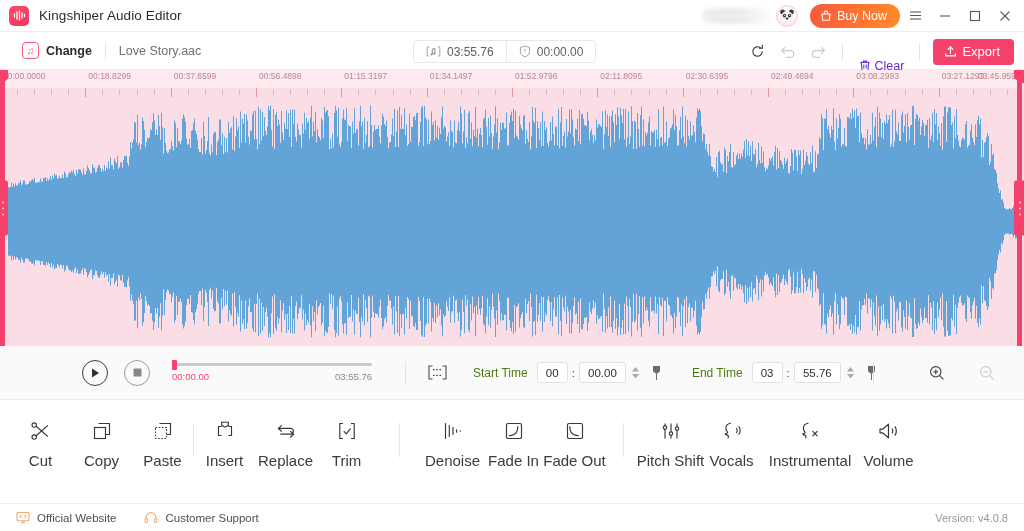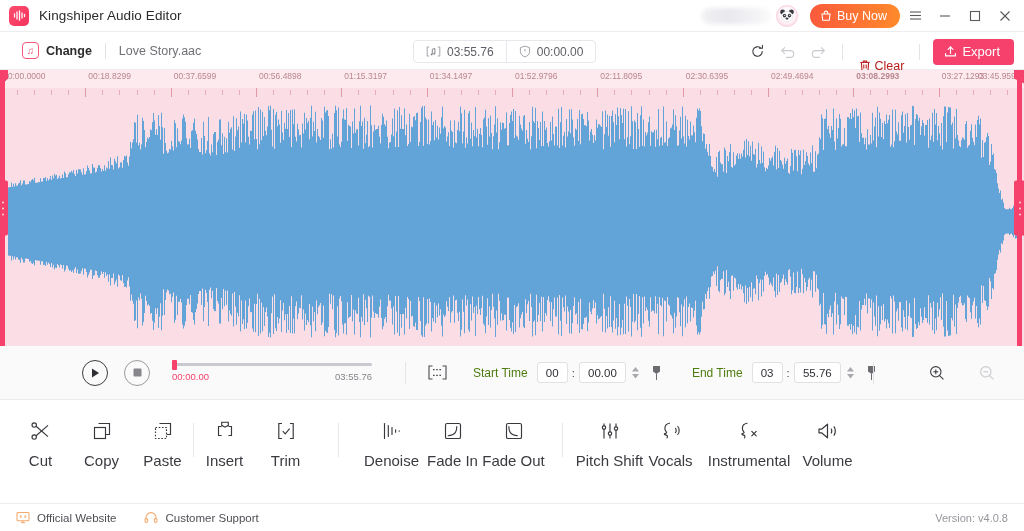--- a/index.html
+++ b/index.html
@@ -116,21 +116,21 @@
   }
   .icon-btn {
     width: 30px; height: 30px;
     display: flex; align-items: center; justify-content: center;
     background: transparent; border: none; cursor: pointer; color: #3b3b40;
   }
   .icon-btn.disabled { color: #c9c9cf; cursor: default; }
   .clear-btn {
     display: flex; align-items: center; gap: 3px;
     background: transparent; border: none; cursor: pointer;
-    font-size: 12.5px; color: #b91c1c; padding: 0 6px; margin-top: 28px;
+    font-size: 12.5px; color: #6d28d9; padding: 0 6px; margin-top: 28px;
   }
   .vsep { width: 1px; height: 16px; background: #e4e4e8; margin: 0 9px; }
   .export-btn {
     height: 26px; padding: 0 14px 0 11px;
     border-radius: 4px; border: none; cursor: pointer;
     background: #f5416c; color: #fff; font-size: 13px;
     display: flex; align-items: center; gap: 5px;
     margin-left: 4px;
   }
 
@@ -424,21 +424,21 @@
         <div class="ruler-label" style="left: 3px;">00:00.0000</div>
         <div class="ruler-label" style="left: 88.3333px;">00:18.8299</div>
         <div class="ruler-label" style="left: 173.667px;">00:37.6599</div>
         <div class="ruler-label" style="left: 259px;">00:56.4898</div>
         <div class="ruler-label" style="left: 344.333px;">01:15.3197</div>
         <div class="ruler-label" style="left: 429.667px;">01:34.1497</div>
         <div class="ruler-label" style="left: 515px;">01:52.9796</div>
         <div class="ruler-label" style="left: 600.333px;">02:11.8095</div>
         <div class="ruler-label" style="left: 685.667px;">02:30.6395</div>
         <div class="ruler-label" style="left: 771px;">02:49.4694</div>
-        <div class="ruler-label" style="left: 856.333px; font-weight: bold;">03:08.2993</div>
+        <div class="ruler-label" style="left: 856.333px;">03:08.2993</div>
         <div class="ruler-label" style="left: 941.667px;">03:27.1293</div>
         <div class="ruler-label" style="left: 978px;">03:45.9592</div>
       </div>
     <div class="ticks">
         <div class="tick major" style="left: 0px;"></div>
         <div class="tick minor" style="left: 17px;"></div>
         <div class="tick minor" style="left: 34px;"></div>
         <div class="tick minor" style="left: 51px;"></div>
         <div class="tick minor" style="left: 68px;"></div>
         <div class="tick major" style="left: 85px;"></div>
@@ -659,20 +659,30 @@
         <svg width="22" height="22" viewBox="0 0 22 22" fill="none" stroke="currentColor" stroke-width="1.15">
           <path d="M7.6 6.5H4.5v9h3.1"></path>
             <path d="M14.4 6.5h3.1v9h-3.1"></path>
           <path d="M11 2.2h3.3v3.1L11 7.2 7.7 5.3V2.2z"></path>
         </svg>
       </span>
       <span class="tlabel">Insert</span>
     </div>
     <div class="tool">
       <span class="glyph">
+        <svg width="22" height="22" viewBox="0 0 22 22" fill="none" stroke="currentColor" stroke-width="1.2" stroke-linecap="round">
+          <path d="M3.8 8.4h12.4a3 3 0 010 5.8H5.8"></path>
+            <path d="M6.4 5.6L3.4 8.4l3 2.8"></path>
+          <path d="M15.6 11.4l3 2.8-3 2.8"></path>
+        </svg>
+      </span>
+      <span class="tlabel">Replace</span>
+    </div>
+    <div class="tool">
+      <span class="glyph">
         <svg width="22" height="22" viewBox="0 0 22 22" fill="none" stroke="currentColor" stroke-width="1.15">
           <path d="M7 3.5H3.8v15H7"></path>
             <path d="M15 3.5h3.2v15H15"></path>
           <path d="M7.8 11.2l2.4 2.6 4.4-5.2"></path>
         </svg>
       </span>
       <span class="tlabel">Trim</span>
     </div>
 
     <div class="tool-sep" style="margin-left:22px;margin-right:22px"></div>

